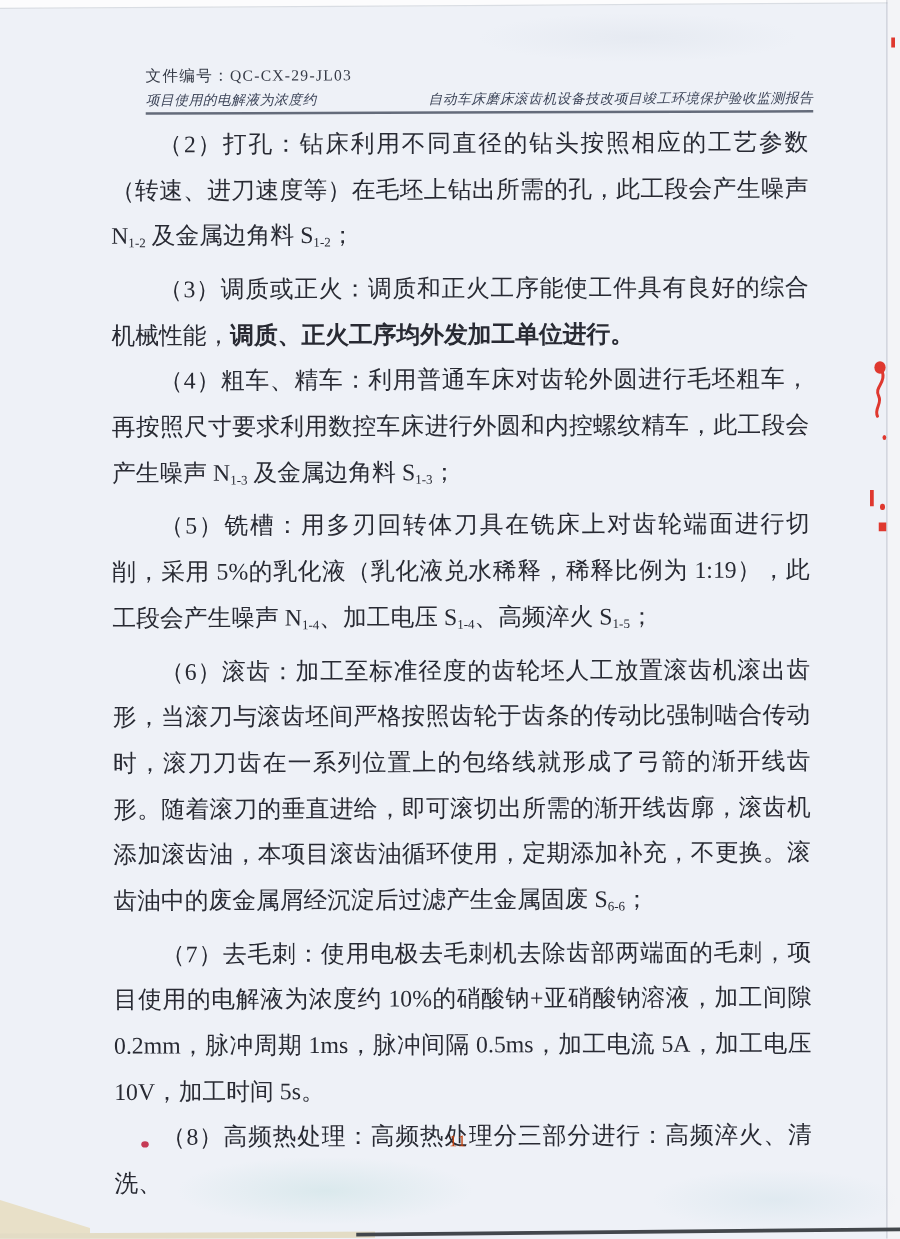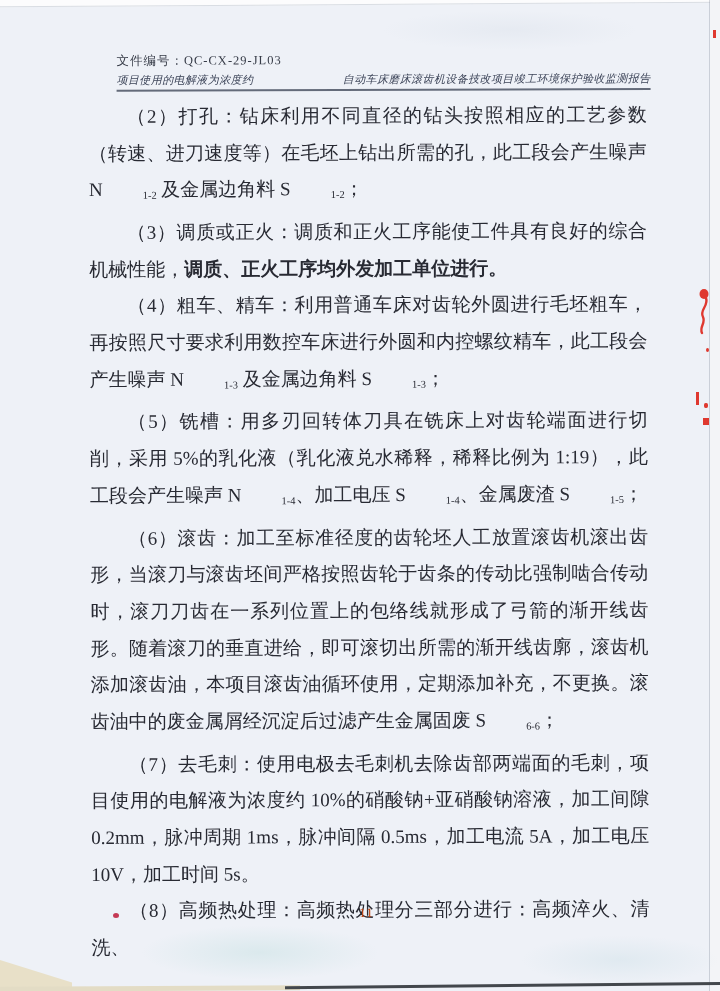--- a/index.html
+++ b/index.html
@@ -77,21 +77,21 @@
     letter-spacing: 0.4px; white-space: nowrap;
   }
 
   .doc-body {
     position: absolute; left: 90px; top: 98px; width: 558px;
     font-size: 19px; line-height: 36.7px; color: #282a33;
     text-align: justify;
   }
   .doc-body p { margin: 0; text-indent: 2em; }
   .doc-body .bold { font-weight: 700; }
-  .doc-body .sub { font-size: 0.55em; vertical-align: -0.28em; letter-spacing: 0; margin-left: 40px; }
+  .doc-body .sub { font-size: 0.55em; vertical-align: -0.28em; letter-spacing: 0; }
 
   .page-num {
     position: absolute; left: 340px; top: 905px; width: 50px;
     text-align: center; font-size: 13px; color: #c2410c; letter-spacing: 1px;
     font-family: "Liberation Serif", "DejaVu Serif", serif;
   }
 </style>
 </head>
 <body>
 
@@ -123,21 +123,21 @@
     <div class="hdr-row">
       <span class="hdr-company">项目使用的电解液为浓度约</span>
       <span class="hdr-title">自动车床磨床滚齿机设备技改项目竣工环境保护验收监测报告</span>
     </div>
   </div>
 
   <div class="doc-body">
       <p><span>（2）打孔：钻床利用不同直径的钻头按照相应的工艺参数（转速、进刀速度等）在毛坯上钻出所需的孔，此工段会产生噪声 N</span><span class="sub">1-2</span><span> 及金属边角料 S</span><span class="sub">1-2</span><span>；</span></p>
       <p><span>（3）调质或正火：调质和正火工序能使工件具有良好的综合机械性能，</span><span class="bold">调质、正火工序均外发加工单位进行。</span></p>
       <p><span>（4）粗车、精车：利用普通车床对齿轮外圆进行毛坯粗车，再按照尺寸要求利用数控车床进行外圆和内控螺纹精车，此工段会产生噪声 N</span><span class="sub">1-3</span><span> 及金属边角料 S</span><span class="sub">1-3</span><span>；</span></p>
-      <p><span>（5）铣槽：用多刃回转体刀具在铣床上对齿轮端面进行切削，采用 5%的乳化液（乳化液兑水稀释，稀释比例为 1:19），此工段会产生噪声 N</span><span class="sub">1-4</span><span>、加工电压 S</span><span class="sub">1-4</span><span>、金属废渣 S</span><span class="sub">1-5</span><span>；</span></p>
+      <p><span>（5）铣槽：用多刃回转体刀具在铣床上对齿轮端面进行切削，采用 5%的乳化液（乳化液兑水稀释，稀释比例为 1:19），此工段会产生噪声 N</span><span class="sub">1-4</span><span>、加工电压 S</span><span class="sub">1-4</span><span>、高频淬火 S</span><span class="sub">1-5</span><span>；</span></p>
       <p><span>（6）滚齿：加工至标准径度的齿轮坯人工放置滚齿机滚出齿形，当滚刀与滚齿坯间严格按照齿轮于齿条的传动比强制啮合传动时，滚刀刀齿在一系列位置上的包络线就形成了弓箭的渐开线齿形。随着滚刀的垂直进给，即可滚切出所需的渐开线齿廓，滚齿机添加滚齿油，本项目滚齿油循环使用，定期添加补充，不更换。滚齿油中的废金属屑经沉淀后过滤产生金属固废 S</span><span class="sub">6-6</span><span>；</span></p>
       <p><span>（7）去毛刺：使用电极去毛刺机去除齿部两端面的毛刺，项目使用的电解液为浓度约 10%的硝酸钠+亚硝酸钠溶液，加工间隙 0.2mm，脉冲周期 1ms，脉冲间隔 0.5ms，加工电流 5A，加工电压 10V，加工时间 5s。</span></p>
       <p><span>（8）高频热处理：高频热处理分三部分进行：高频淬火、清洗、</span></p>
     </div>
 
   <div class="page-num">11</div>
 
 </div>
 
 </body></html>

